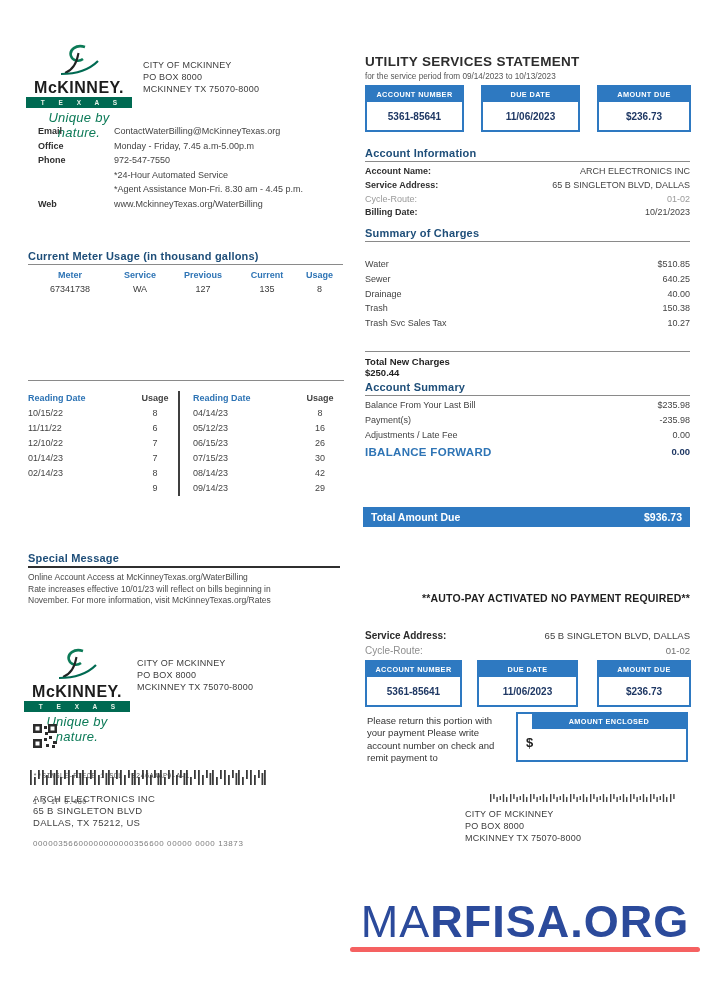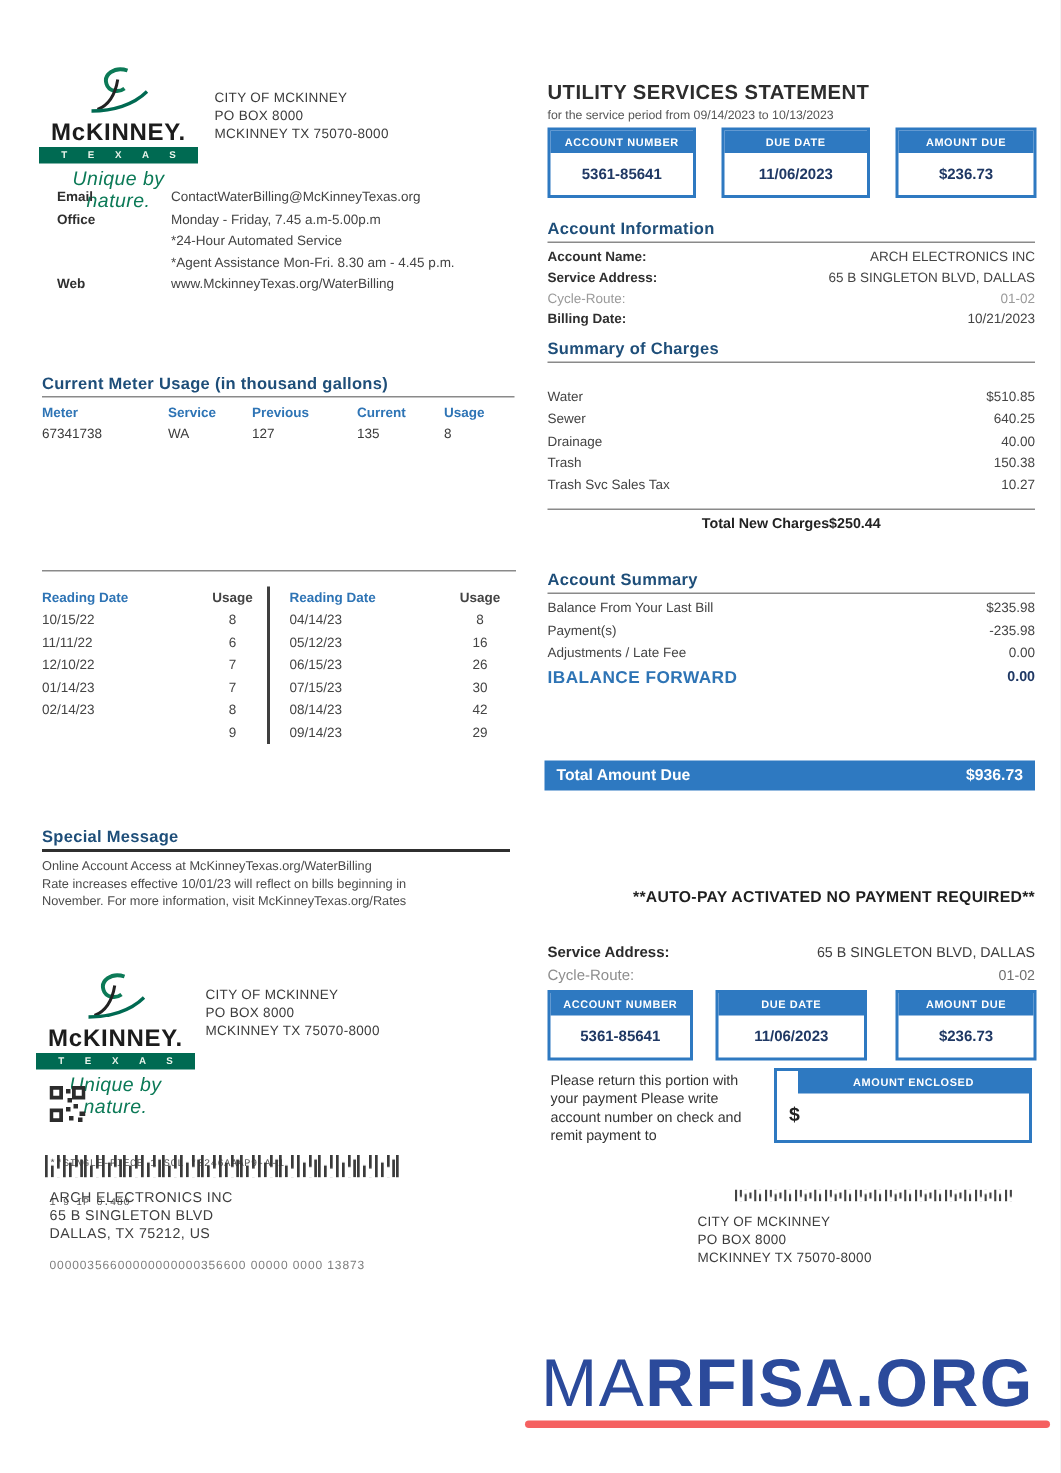--- a/index.html
+++ b/index.html
@@ -21,21 +21,21 @@
   .c-label{width:76px;font-weight:bold;color:#2f2f2f;}
   .c-val{color:#444;}
 
   
   .sec-title{font-weight:bold;color:#1e4e79;font-size:11px;letter-spacing:.2px;}
   .rule{border:none;border-top:1.5px solid #8a8a8a;margin:2px 0 0 0;}
   .rule-dark{border:none;border-top:2px solid #2f2f2f;margin:2px 0 0 0;}
 
   
   .mt-row{display:flex;font-size:9px;line-height:14px;}
-  .mt-row>span{}
+  .mt-row>span{text-align:center;}
   .mt-h{color:#2e74b5;font-weight:bold;}
   .mc0{width:84px}.mc1{width:56px}.mc2{width:70px}.mc3{width:58px}.mc4{width:47px}
 
   
   .uh-wrap{display:flex;margin-top:10px;}
   .uh-half{width:150px;}
   .uh-half.right{border-left:2px solid #3f3f3f;padding-left:13px;}
   .uh-row{display:flex;justify-content:space-between;font-size:9px;line-height:15px;}
   .uh-row .d{color:#444;}
   .uh-row .u{width:46px;text-align:center;color:#444;}
@@ -56,21 +56,21 @@
 
   .kv{display:flex;justify-content:space-between;font-size:9px;line-height:13.8px;}
   .kv .l{font-weight:bold;color:#2f2f2f;}
   .kv .v{color:#444;text-align:right;}
   .kv.muted .l{font-weight:normal;color:#9a9a9a;}
   .kv.muted .v{color:#9a9a9a;}
 
   .chg{display:flex;justify-content:space-between;font-size:9px;line-height:14.8px;color:#444;}
   .chg .v{text-align:right;}
   .chg-total{display:flex;justify-content:center;font-size:9.5px;font-weight:bold;
-             color:#222;border-top:1.5px solid #8a8a8a;margin-top:8px;padding-top:4px;}
+             color:#222;border-top:1.5px solid #8a8a8a;margin-top:20px;padding-top:4px;flex-direction:column;}
 
   .bf{display:flex;justify-content:space-between;margin-top:4px;}
   .bf .l{font-weight:bold;color:#2e74b5;font-size:11.5px;letter-spacing:.3px;}
   .bf .v{font-weight:bold;color:#1f3864;font-size:9.5px;}
 
   .total-bar{background:#2e79c1;color:#fff;display:flex;justify-content:space-between;
              align-items:center;height:20px;padding:0 8px;font-weight:bold;font-size:10.5px;}
 
   .autopay{font-weight:bold;font-size:10.5px;color:#1f1f1f;text-align:right;letter-spacing:.2px;}
 
@@ -121,20 +121,24 @@
   </div>
 
   <div class="abs" style="left:38px;top:124px;width:300px;">
     <div class="c-row">
         <span class="c-label">Email</span>
         <span class="c-val">ContactWaterBilling@McKinneyTexas.org</span>
       </div>
     <div class="c-row">
         <span class="c-label">Office</span>
         <span class="c-val">Monday - Friday, 7.45 a.m-5.00p.m</span>
+      </div>
+    <div class="c-row">
+        <span class="c-label">Phone</span>
+        <span class="c-val">972-547-7550</span>
       </div>
     <div class="c-row">
         <span class="c-label"></span>
         <span class="c-val">*24-Hour Automated Service</span>
       </div>
     <div class="c-row">
         <span class="c-label"></span>
         <span class="c-val">*Agent Assistance Mon-Fri. 8.30 am - 4.45 p.m.</span>
       </div>
     <div class="c-row">

